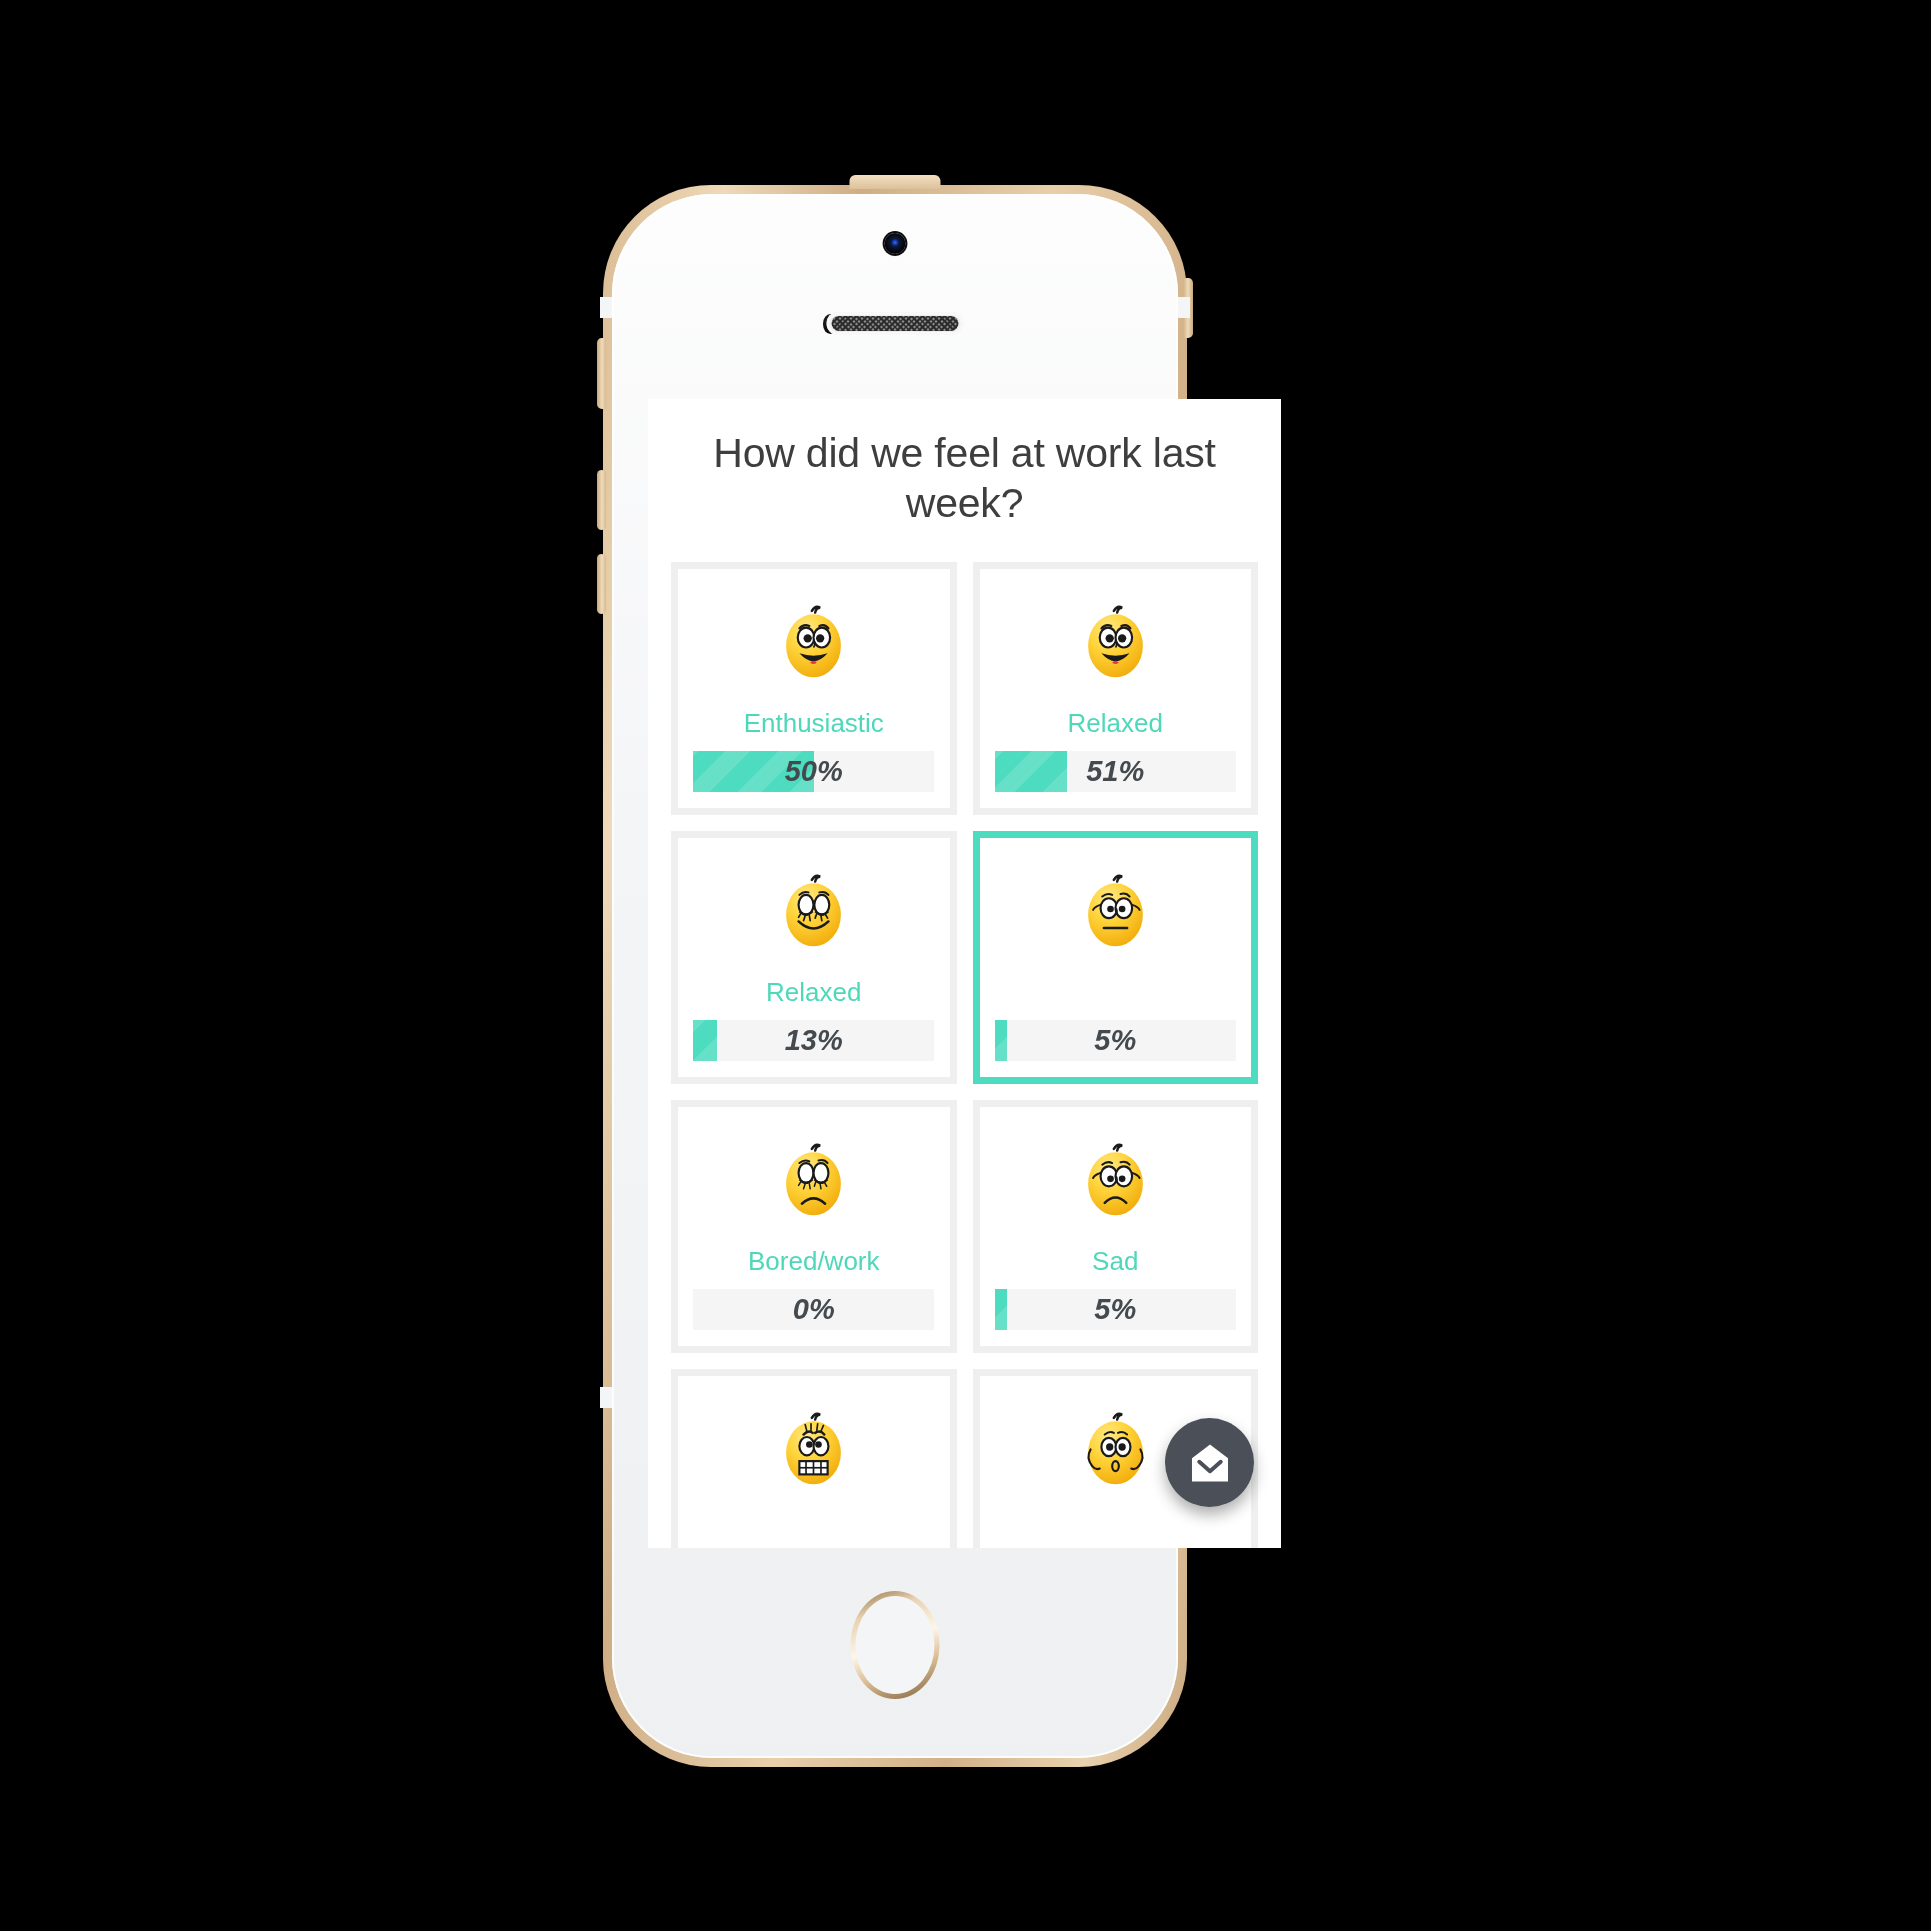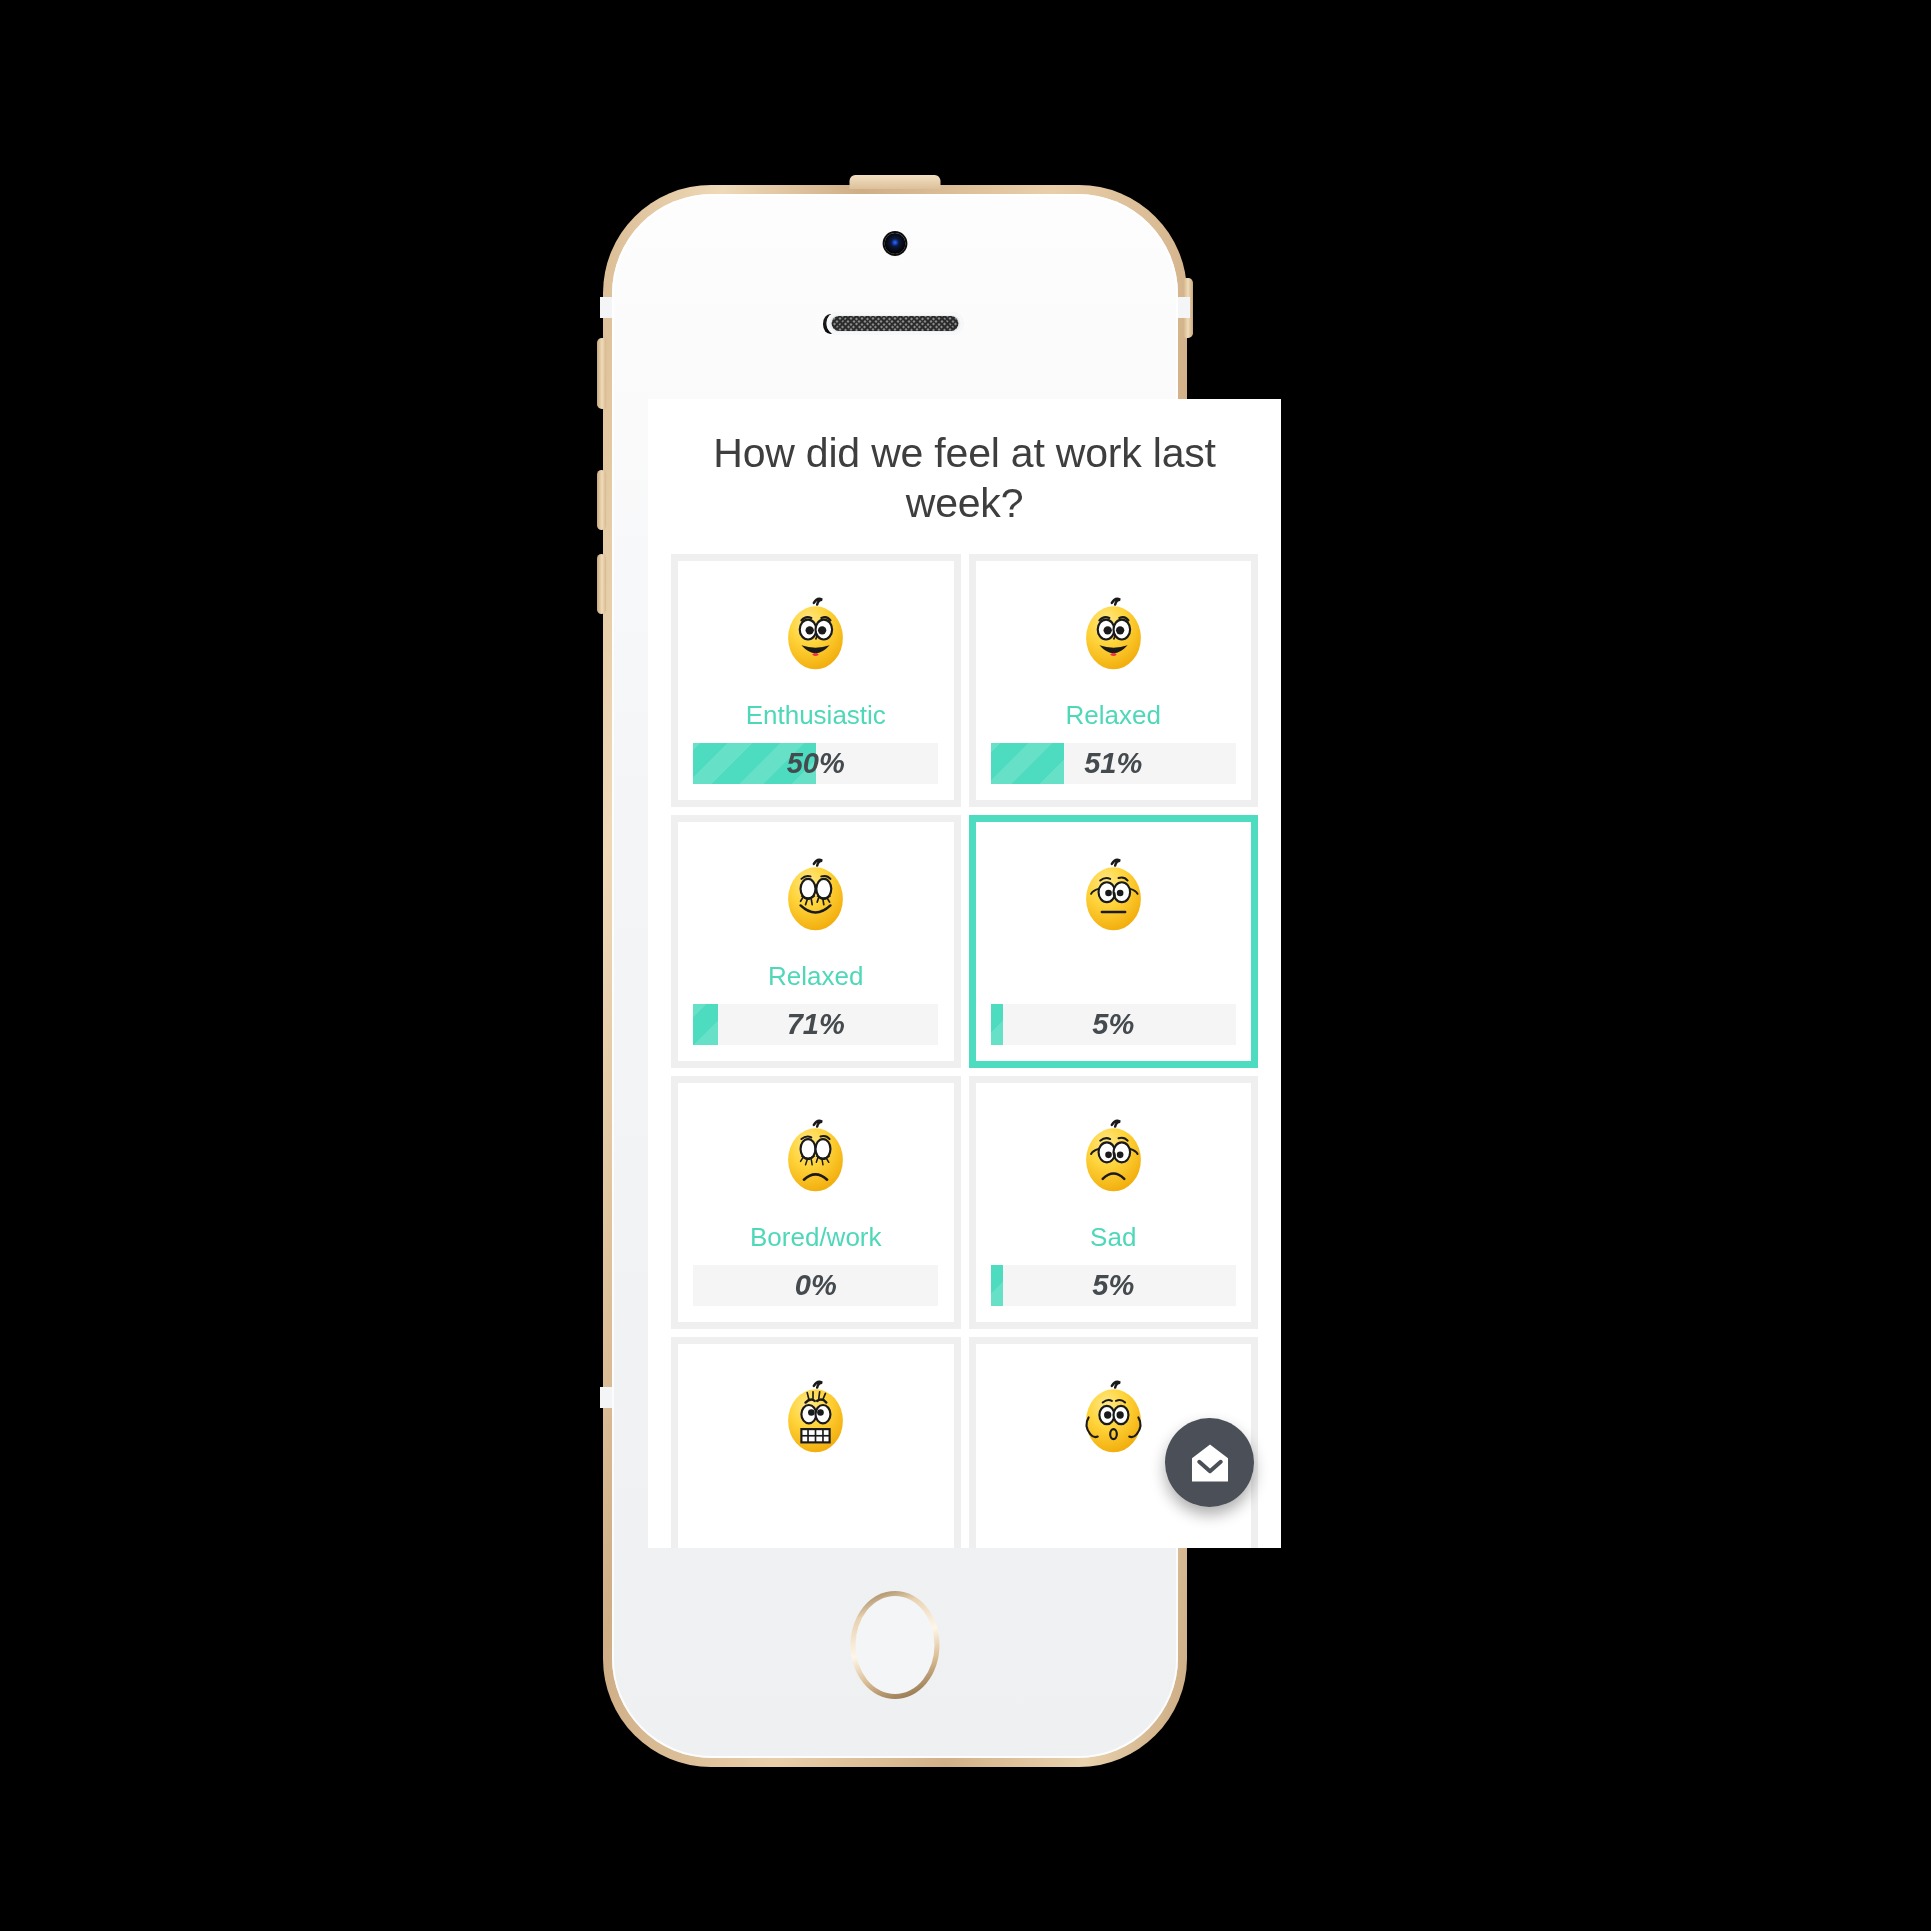--- a/index.html
+++ b/index.html
@@ -121,23 +121,23 @@
     font-size:41px;
     font-weight:300;
     line-height:1.22;
     color:#3e3e3e;
     letter-spacing:-0.2px;
   }
 
   .grid{
     display:grid;
     grid-template-columns:1fr 1fr;
-    gap:8px;
+    gap:16px;
     padding:0 23px 0 23px;
-    margin-top:14px;
+    margin-top:22px;
   }
 
   .card{
     position:relative;
     background:#ffffff;
     border:7.7px solid #efefef;
     height:253px;
     box-sizing:border-box;
     display:flex;
     flex-direction:column;
@@ -308,21 +308,21 @@
         <path d="M54 60 l-2 6"></path>
                 <path d="M59 63 l1 6"></path>
                 <path d="M64 61 l3 5"></path>
       </g>
       <path d="M32 70 q18 17 36 0" fill="none" stroke="#1a1a1a" stroke-width="3" stroke-linecap="round"></path>
             </svg>
           </div>
           <div class="card-label">Relaxed</div>
           <div class="bar-track">
             <div class="bar-fill" style="width: 10%;"></div>
-            <div class="bar-value">71%</div>
+            <div class="bar-value">13%</div>
           </div>
         </div>
         <div class="card selected">
           <div class="face">
             <svg viewBox="0 0 100 110">
     <defs>
       <radialGradient id="g_neutral-glasses-face" cx="38%" cy="26%" r="82%">
         <stop offset="0%" stop-color="#ffe98a"></stop>
         <stop offset="42%" stop-color="#ffd43b"></stop>
         <stop offset="100%" stop-color="#f0a806"></stop>

